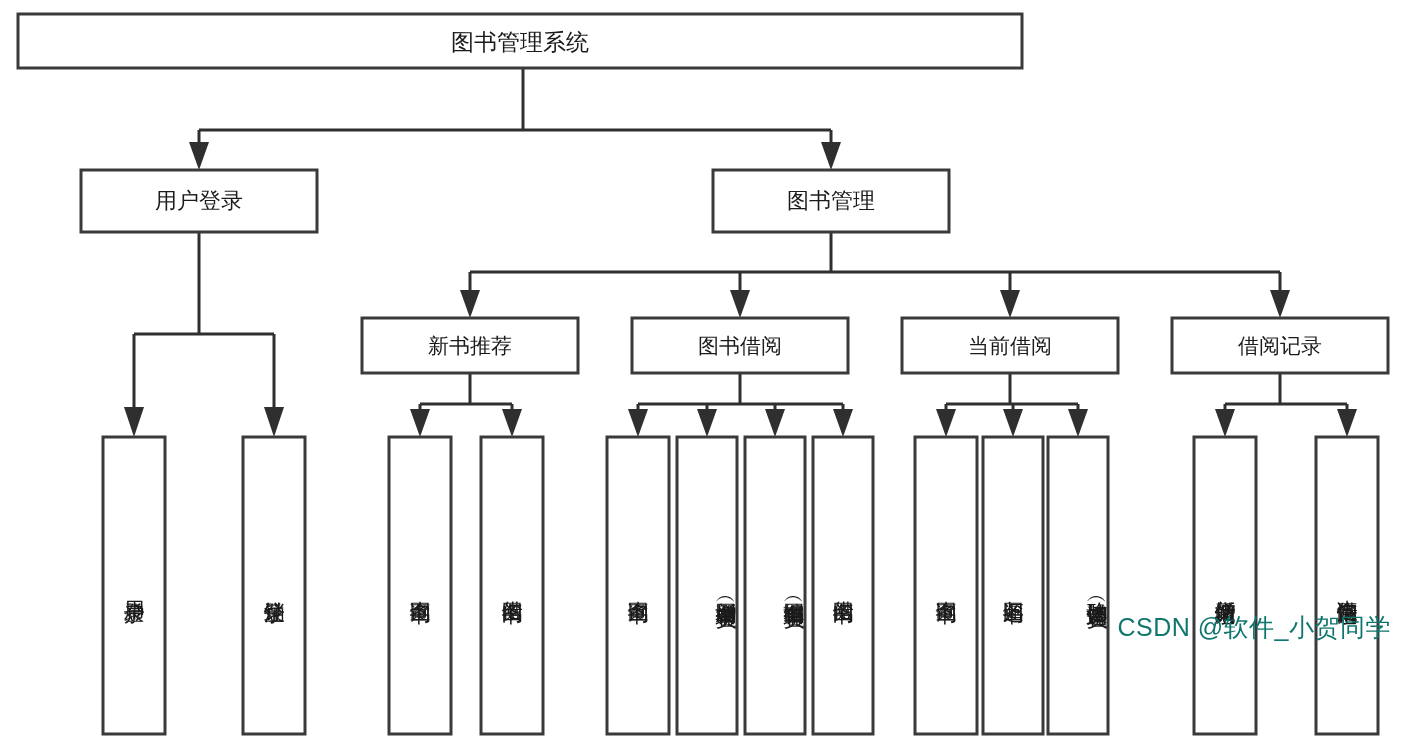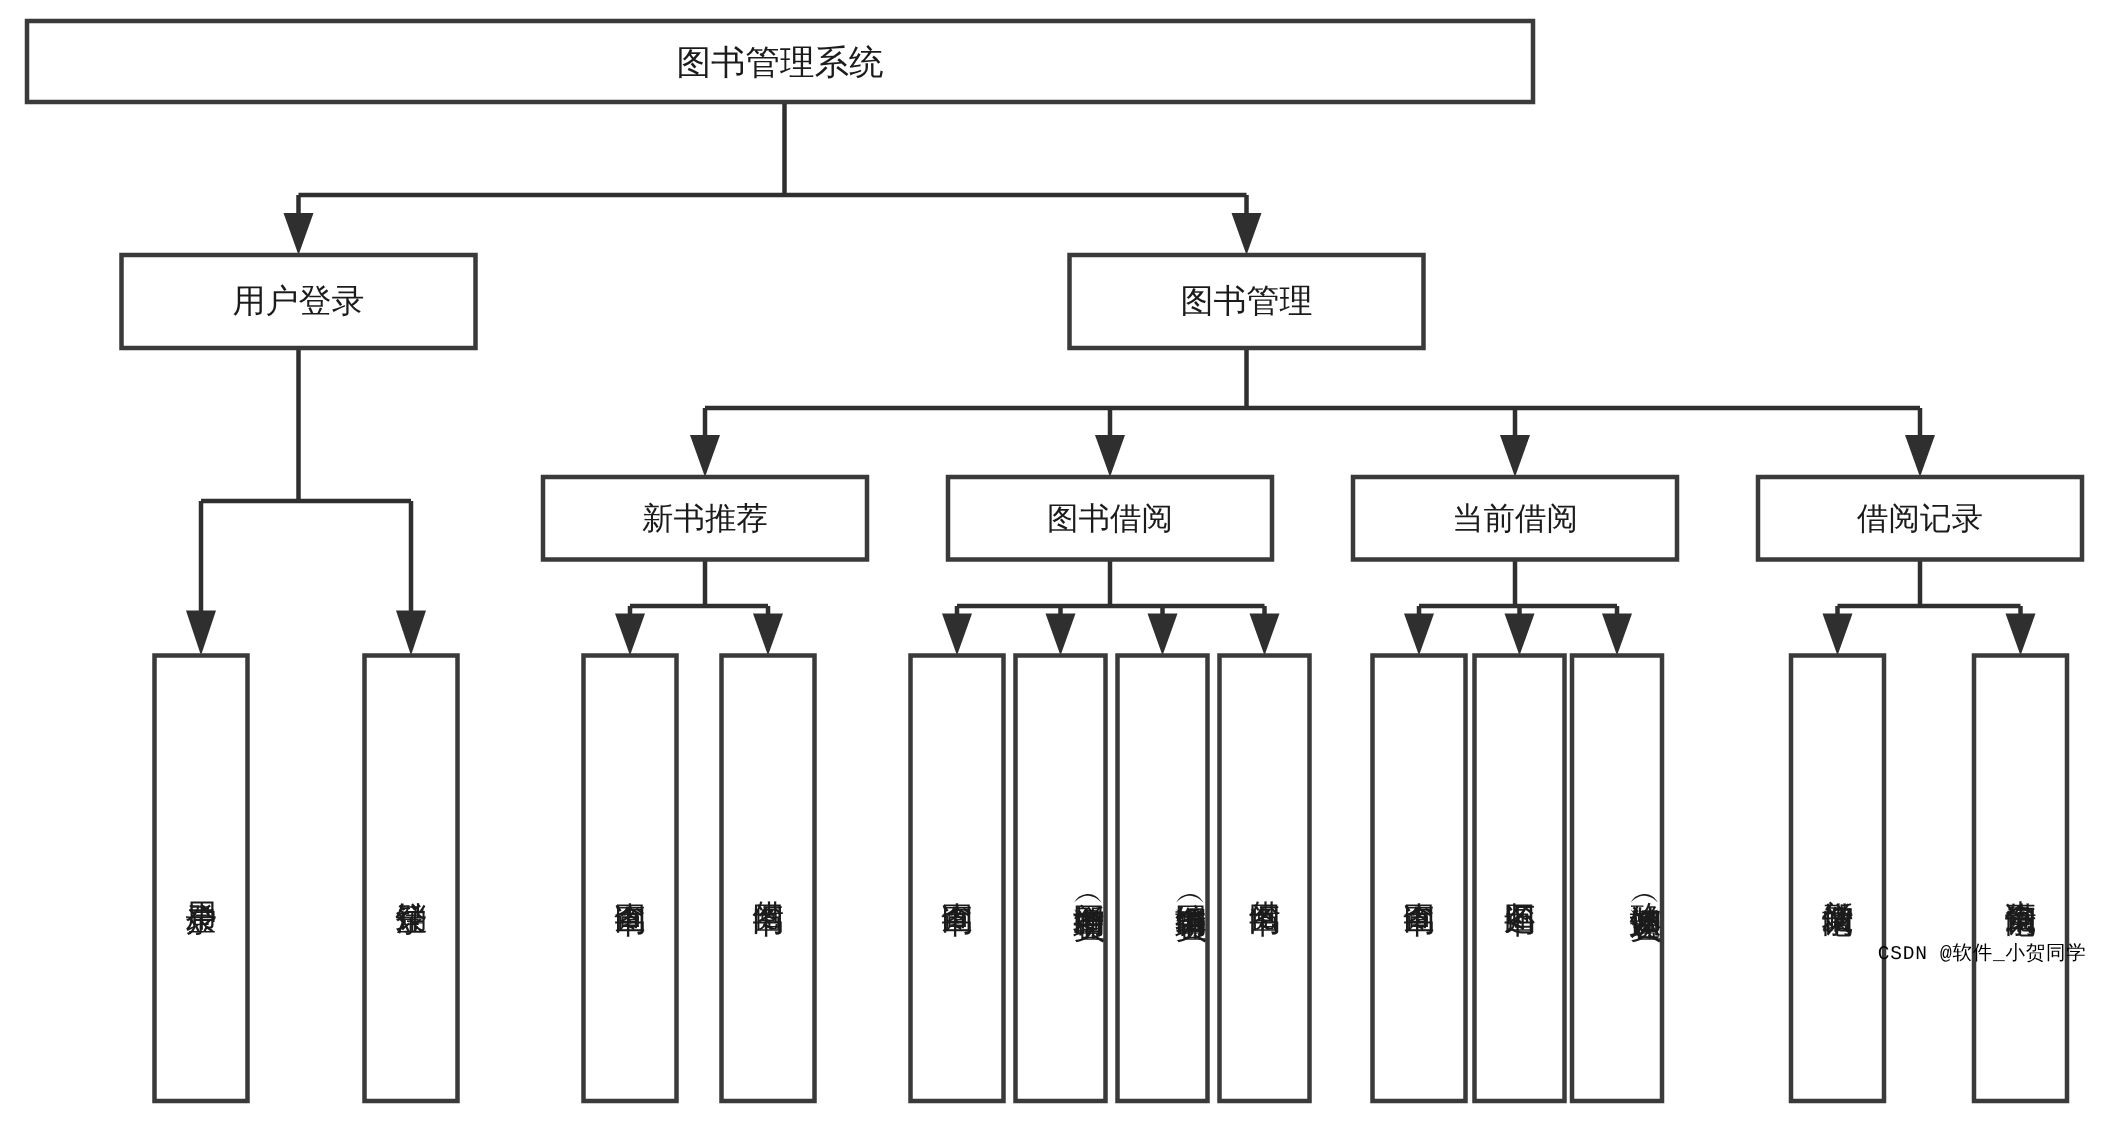--- a/index.html
+++ b/index.html
@@ -72,23 +72,23 @@
     stroke-linecap: butt;
   }
   .edge-arrow {
     fill: #2f2f2f;
     stroke: none;
   }
   .watermark {
     position: absolute;
     right: 14px;
     bottom: 6px;
-    font-family: Liberation Mono, monospace;
-    font-size: 13px;
-    color: #000000;
+    font-family: Liberation Sans, sans-serif;
+    font-size: 25px;
+    color: #0f766e;
     letter-spacing: 0.5px;
     user-select: none;
     white-space: nowrap;
   }
 </style>
 </head>
 <body>
 
 <div id="diagram-root">
 

